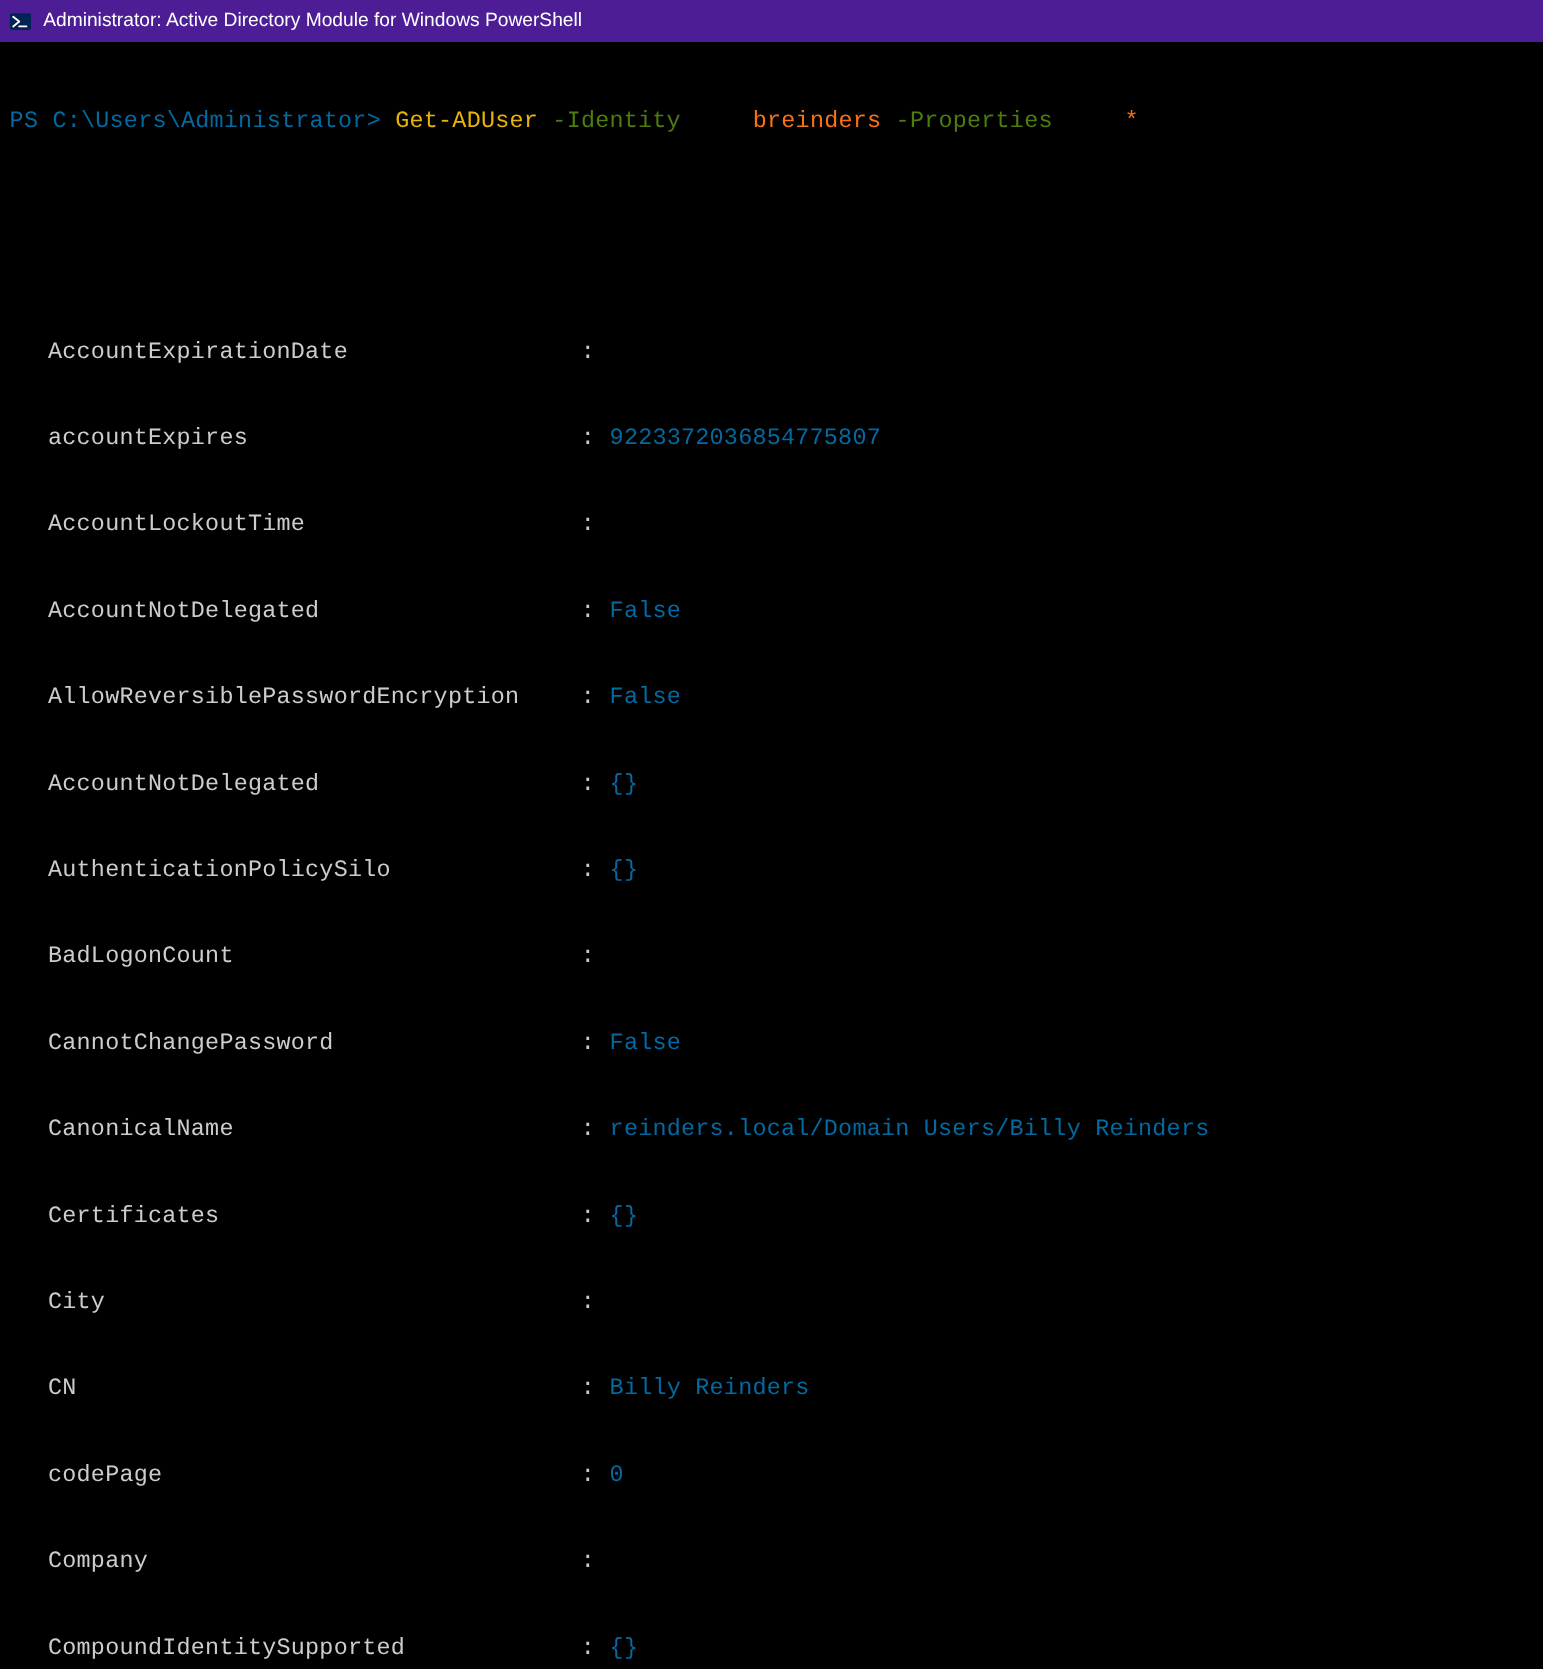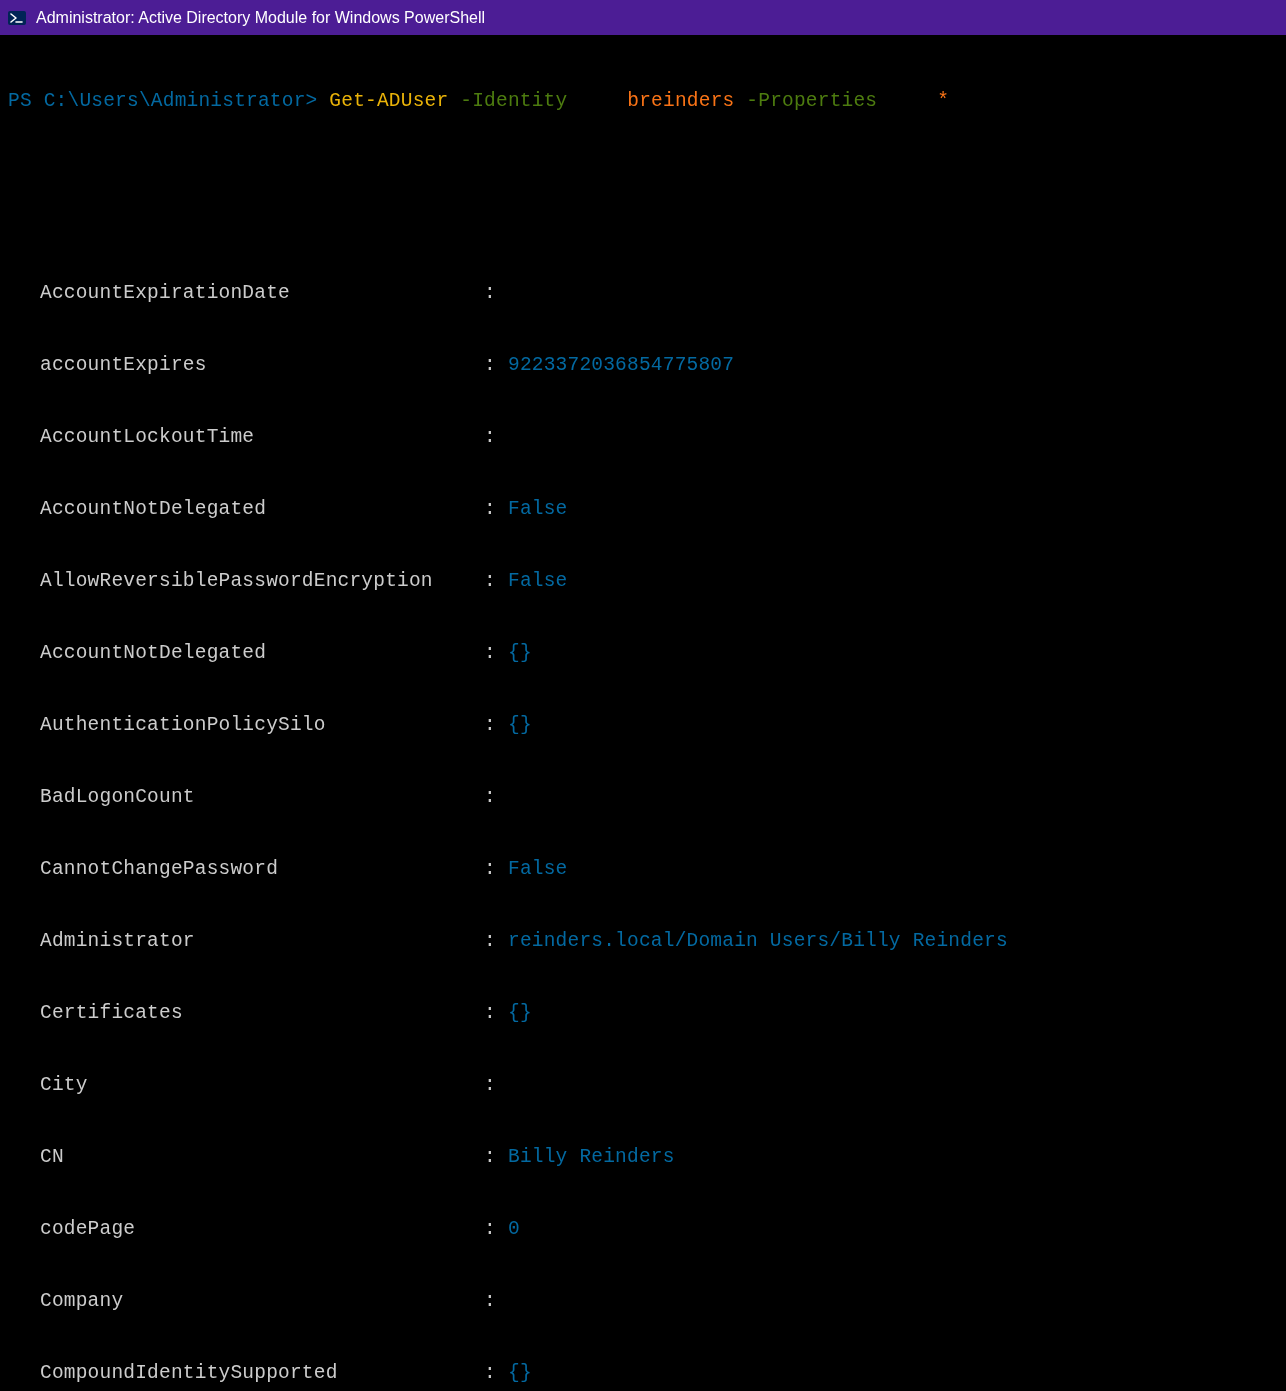--- a/index.html
+++ b/index.html
@@ -100,21 +100,21 @@
   <div class="output">
     <div class="row"><span class="key">AccountExpirationDate</span><span class="sep">:</span><span class="val"></span></div>
     <div class="row"><span class="key">accountExpires</span><span class="sep">:</span><span class="val">9223372036854775807</span></div>
     <div class="row"><span class="key">AccountLockoutTime</span><span class="sep">:</span><span class="val"></span></div>
     <div class="row"><span class="key">AccountNotDelegated</span><span class="sep">:</span><span class="val">False</span></div>
     <div class="row"><span class="key">AllowReversiblePasswordEncryption</span><span class="sep">:</span><span class="val">False</span></div>
     <div class="row"><span class="key">AccountNotDelegated</span><span class="sep">:</span><span class="val">{}</span></div>
     <div class="row"><span class="key">AuthenticationPolicySilo</span><span class="sep">:</span><span class="val">{}</span></div>
     <div class="row"><span class="key">BadLogonCount</span><span class="sep">:</span><span class="val"></span></div>
     <div class="row"><span class="key">CannotChangePassword</span><span class="sep">:</span><span class="val">False</span></div>
-    <div class="row"><span class="key">Administrator</span><span class="sep">:</span><span class="val">reinders.local/Domain Users/Billy Reinders</span></div>
+    <div class="row"><span class="key">CanonicalName</span><span class="sep">:</span><span class="val">reinders.local/Domain Users/Billy Reinders</span></div>
     <div class="row"><span class="key">Certificates</span><span class="sep">:</span><span class="val">{}</span></div>
     <div class="row"><span class="key">City</span><span class="sep">:</span><span class="val"></span></div>
     <div class="row"><span class="key">CN</span><span class="sep">:</span><span class="val">Billy Reinders</span></div>
     <div class="row"><span class="key">codePage</span><span class="sep">:</span><span class="val">0</span></div>
     <div class="row"><span class="key">Company</span><span class="sep">:</span><span class="val"></span></div>
     <div class="row"><span class="key">CompoundIdentitySupported</span><span class="sep">:</span><span class="val">{}</span></div>
     
     
     
     

